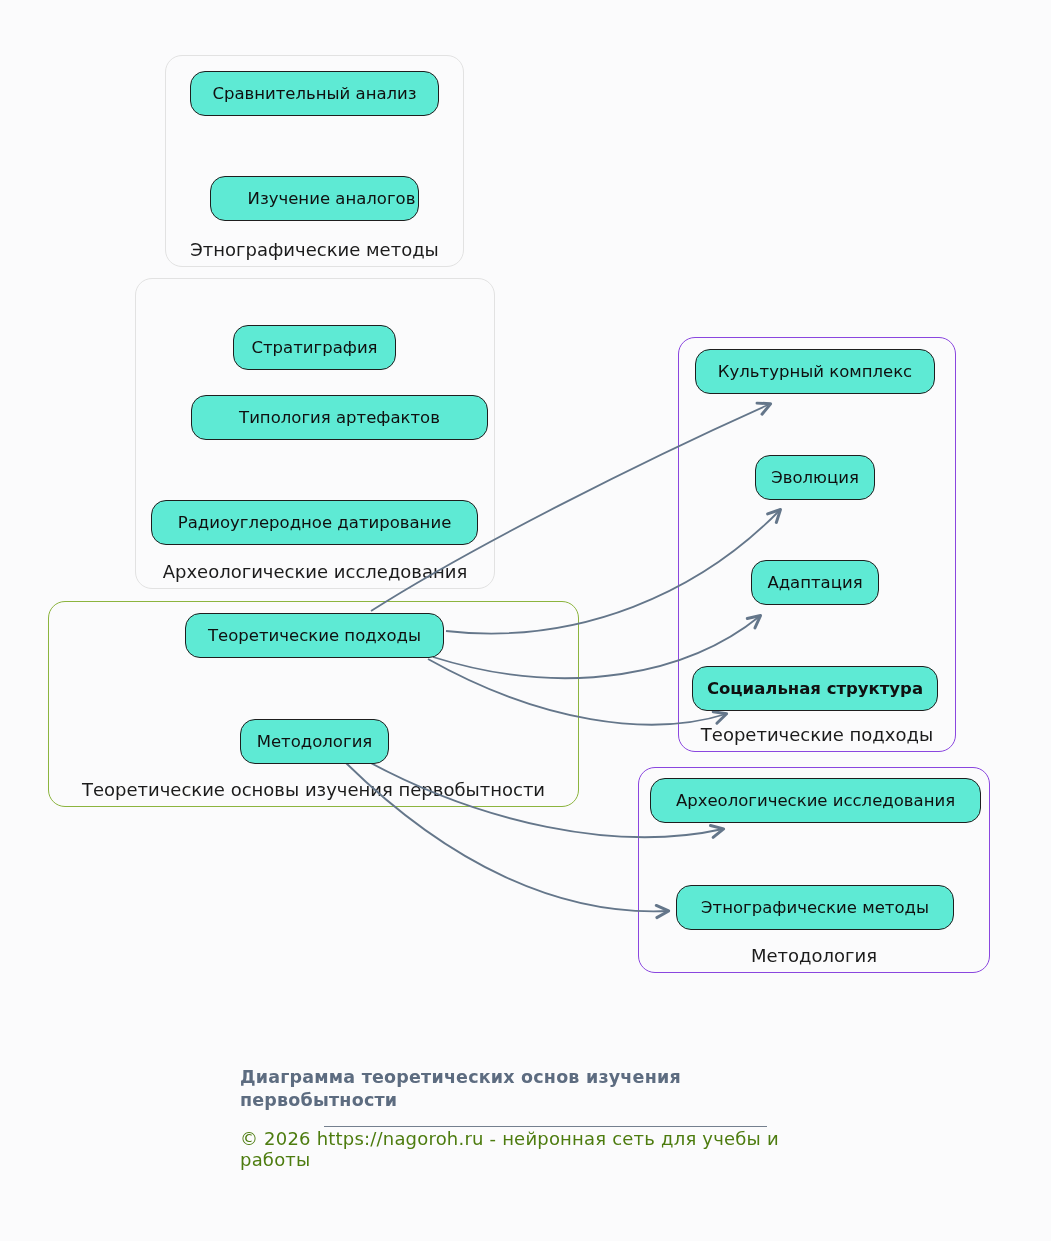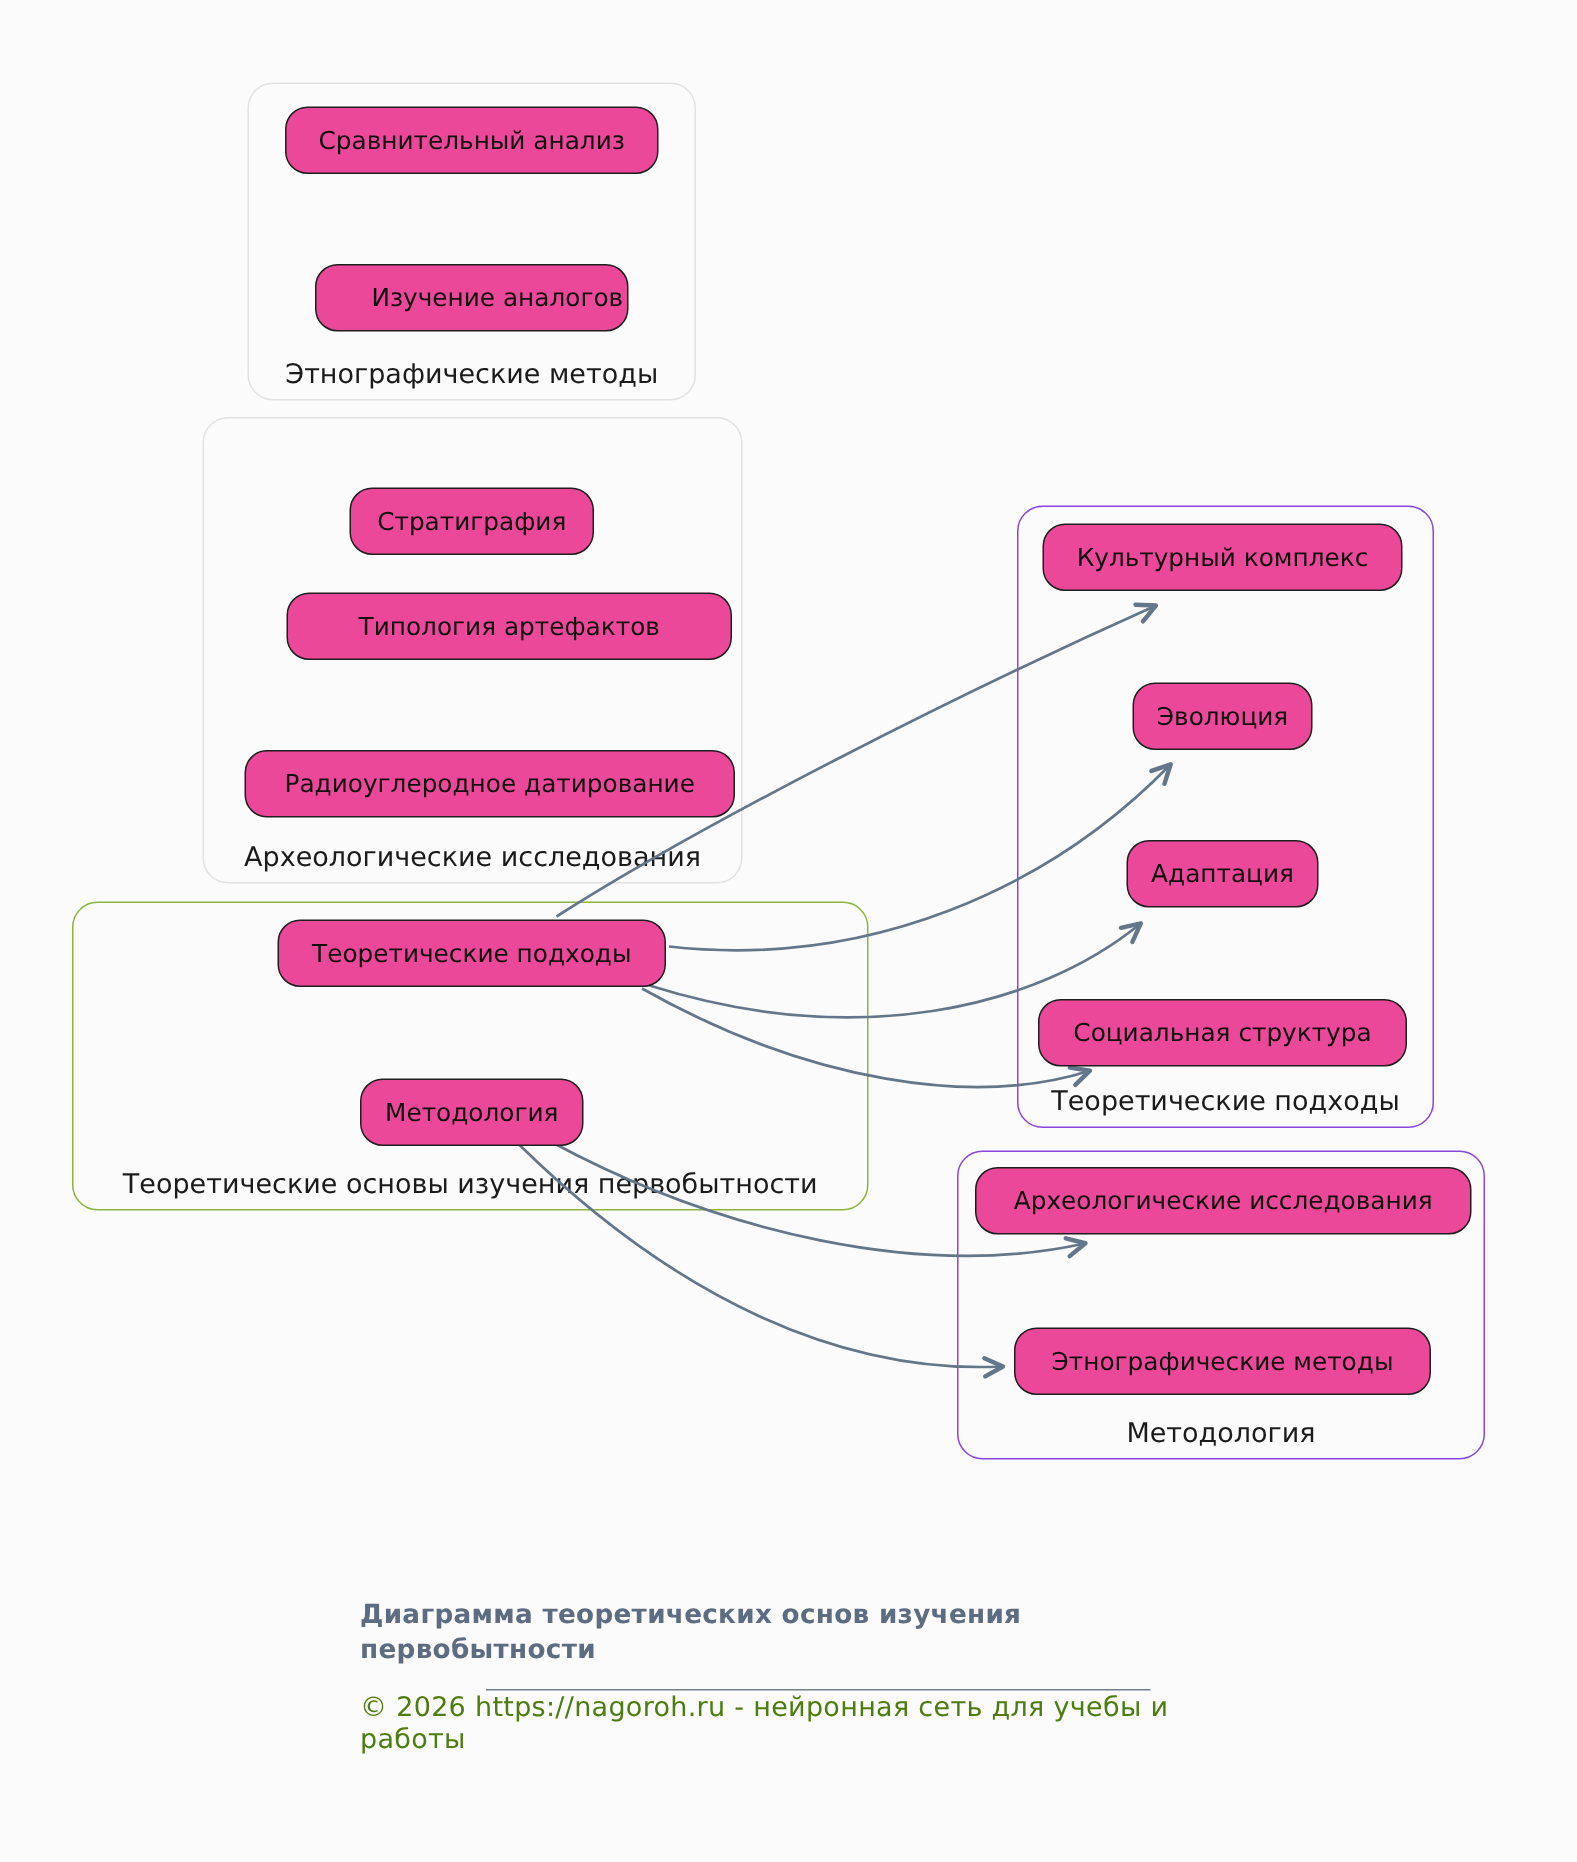--- a/index.html
+++ b/index.html
@@ -30,21 +30,21 @@
     bottom: 6px;
     text-align: center;
     font-size: 18px;
     color: #1b1b1b;
     white-space: nowrap;
   }
   .node {
     position: absolute;
     box-sizing: border-box;
     height: 45px;
-    background: #ec4899;
+    background: #5eead4;
     border: 1.7px solid #1e1e1e;
     border-radius: 15px;
     display: flex;
     align-items: center;
     justify-content: center;
     font-size: 16.5px;
     color: #101010;
     white-space: nowrap;
     z-index: 3;
     padding: 0 6px;
@@ -95,35 +95,35 @@
     <div class="group-label">Этнографические методы</div>
   </div>
   <div class="node" style="left:190px; top:71px; width:249px;">Сравнительный анализ</div>
   <div class="node" style="left:210px; top:176px; width:209px;padding-left:40px;">Изучение аналогов</div>
 
   <div class="group" style="left:135px; top:278px; width:360px; height:311px;">
     <div class="group-label">Археологические исследования</div>
   </div>
   <div class="node" style="left:233px; top:289px; width:163px;margin-top:36px;">Стратиграфия</div>
   <div class="node" style="left:191px; top:395px; width:297px;">Типология артефактов</div>
-  <div class="node" style="left:163px; top:500px; width:327px;text-align:right;">Радиоуглеродное датирование</div>
+  <div class="node" style="left:151px; top:500px; width:327px;text-align:right;">Радиоуглеродное датирование</div>
 
   <div class="group green" style="left:48px; top:601px; width:531px; height:206px;">
     <div class="group-label">Теоретические основы изучения первобытности</div>
   </div>
   <div class="node" style="left:185px; top:613px; width:259px;">Теоретические подходы</div>
   <div class="node" style="left:240px; top:719px; width:149px;">Методология</div>
 
   <div class="group purple" style="left:678px; top:337px; width:278px; height:415px;">
     <div class="group-label">Теоретические подходы</div>
   </div>
   <div class="node" style="left:695px; top:349px; width:240px;">Культурный комплекс</div>
   <div class="node" style="left:755px; top:455px; width:120px;">Эволюция</div>
   <div class="node" style="left:751px; top:560px; width:128px;">Адаптация</div>
-  <div class="node" style="left:692px; top:666px; width:246px;">Социальная структура</div>
+  <div class="node" style="left:692px; top:666px; width:246px;font-weight:bold;">Социальная структура</div>
 
   <div class="group purple" style="left:638px; top:767px; width:352px; height:206px;">
     <div class="group-label">Методология</div>
   </div>
   <div class="node" style="left:650px; top:778px; width:331px;">Археологические исследования</div>
   <div class="node" style="left:676px; top:885px; width:278px;">Этнографические методы</div>
 
   <svg id="edges" width="1051" height="1241" viewBox="0 0 1051 1241">
     <defs>
       <marker id="arrowhead" viewBox="0 0 12 12" refX="10" refY="6" markerWidth="9" markerHeight="9" orient="auto-start-reverse">

